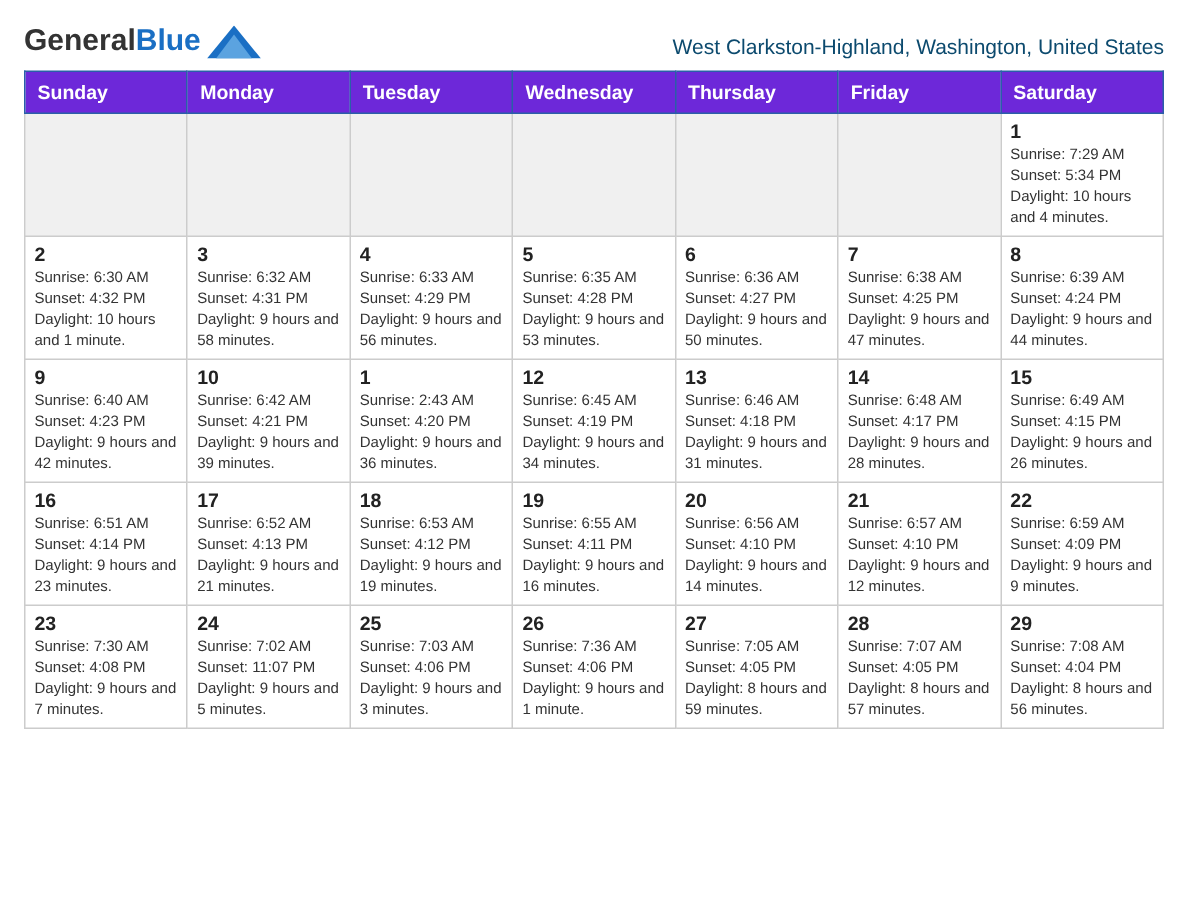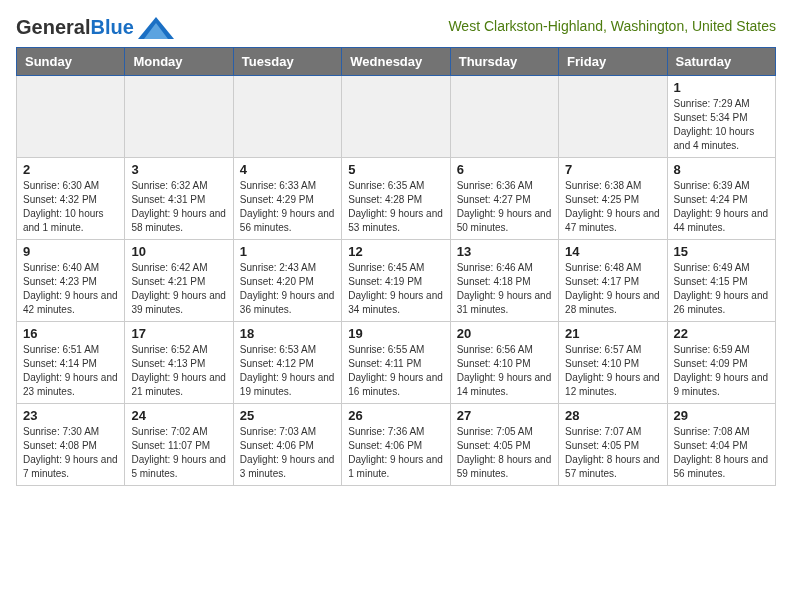--- a/index.html
+++ b/index.html
@@ -6,21 +6,21 @@
     body {
       font-family: Arial, sans-serif;
       background: #fff;
       width: 792px;
       min-height: 612px;
       padding: 16px;
     }
     .header-area {
       display: flex;
       justify-content: space-between;
-      align-items: flex-start;
+      align-items: flex-end;
       margin-bottom: 8px;
     }
     .logo-area {
       display: flex;
       flex-direction: column;
       align-items: flex-start;
     }
     .logo-icon {
       width: 36px;
       height: 22px;
@@ -34,30 +34,30 @@
       text-align: right;
     }
     .month-title {
       font-size: 32px;
       font-weight: bold;
       color: #222;
       line-height: 1.1;
     }
     .subtitle {
       font-size: 14px;
-      color: #4d7c0f;
+      color: #0c4a6e;
       margin-top: 2px;
     }
     .calendar-table {
       width: 100%;
       border-collapse: collapse;
       table-layout: fixed;
     }
     .calendar-table th {
-      background-color: #737373;
+      background-color: #6d28d9;
       color: #fff;
       text-align: left;
       padding: 6px 8px;
       font-size: 13px;
       border: 1px solid #2a5fa8;
     }
     .calendar-table td {
       vertical-align: top;
       border: 1px solid #ccc;
       padding: 4px 6px;

